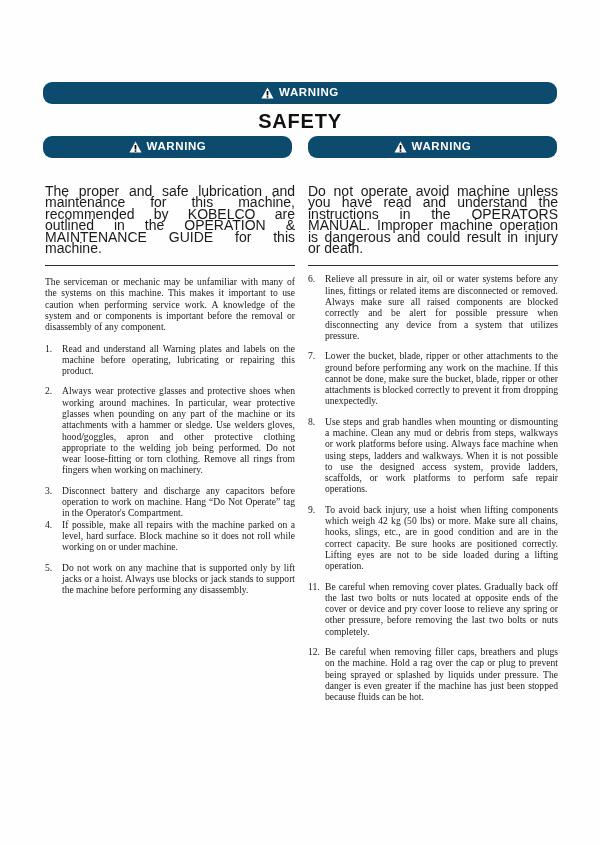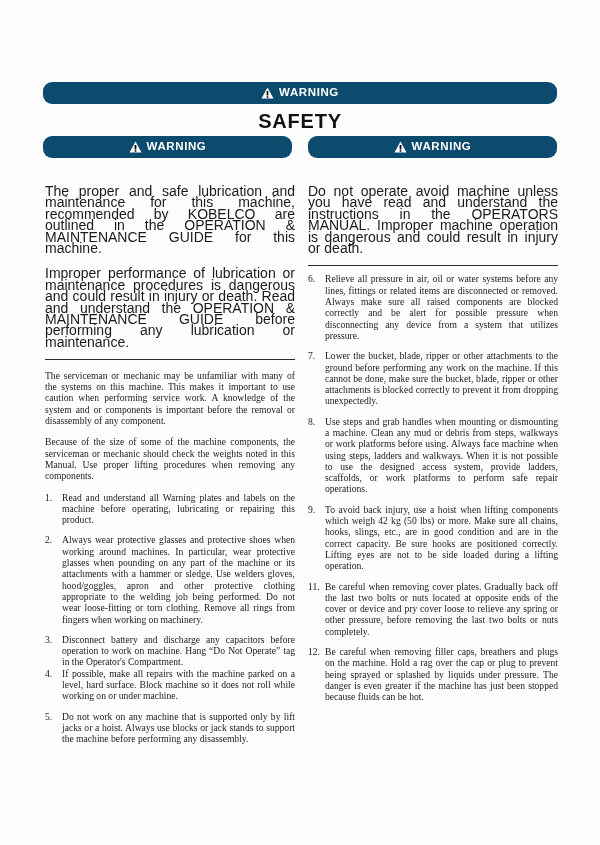--- a/index.html
+++ b/index.html
@@ -195,26 +195,24 @@
           <rect x="11.3" y="18.5" width="3.4" height="3" fill="#000000"></rect>
         </svg>
       </span>
       <span class="banner-text">WARNING</span>
     </span>
   </div>
 
   <div class="col col-left">
 
     <p class="sans-block">The proper and safe lubrication and maintenance for this machine, recommended by KOBELCO are outlined in the OPERATION &amp; MAINTENANCE GUIDE for this machine.</p>
-    <p class="sans-block">Improper performance of lubrication or maintenance procedures is dangerous and could result in injury or death. Read and understand the OPERATION &amp; MAINTENANCE GUIDE before performing any lubrication or maintenance.</p>
 
     <hr class="rule">
 
     <p class="serif-block">The serviceman or mechanic may be unfamiliar with many of the systems on this machine. This makes it important to use caution when performing service work. A knowledge of the system and or components is important before the removal or disassembly of any component.</p>
-    <p class="serif-block">Because of the size of some of the machine components, the serviceman or mechanic should check the weights noted in this Manual. Use proper lifting procedures when removing any components.</p>
 
     <div class="num-list">
       <div class="num-item">
         <span class="num-marker">1.</span>
         <span class="num-body">Read and understand all Warning plates and labels on the machine before operating, lubricating or repairing this product.</span>
       </div>
       <div class="num-item">
         <span class="num-marker">2.</span>
         <span class="num-body">Always wear protective glasses and protective shoes when working around machines. In particular, wear protective glasses when pounding on any part of the machine or its attachments with a hammer or sledge. Use welders gloves, hood/goggles, apron and other protective clothing appropriate to the welding job being performed. Do not wear loose-fitting or torn clothing. Remove all rings from fingers when working on machinery.</span>
       </div>

